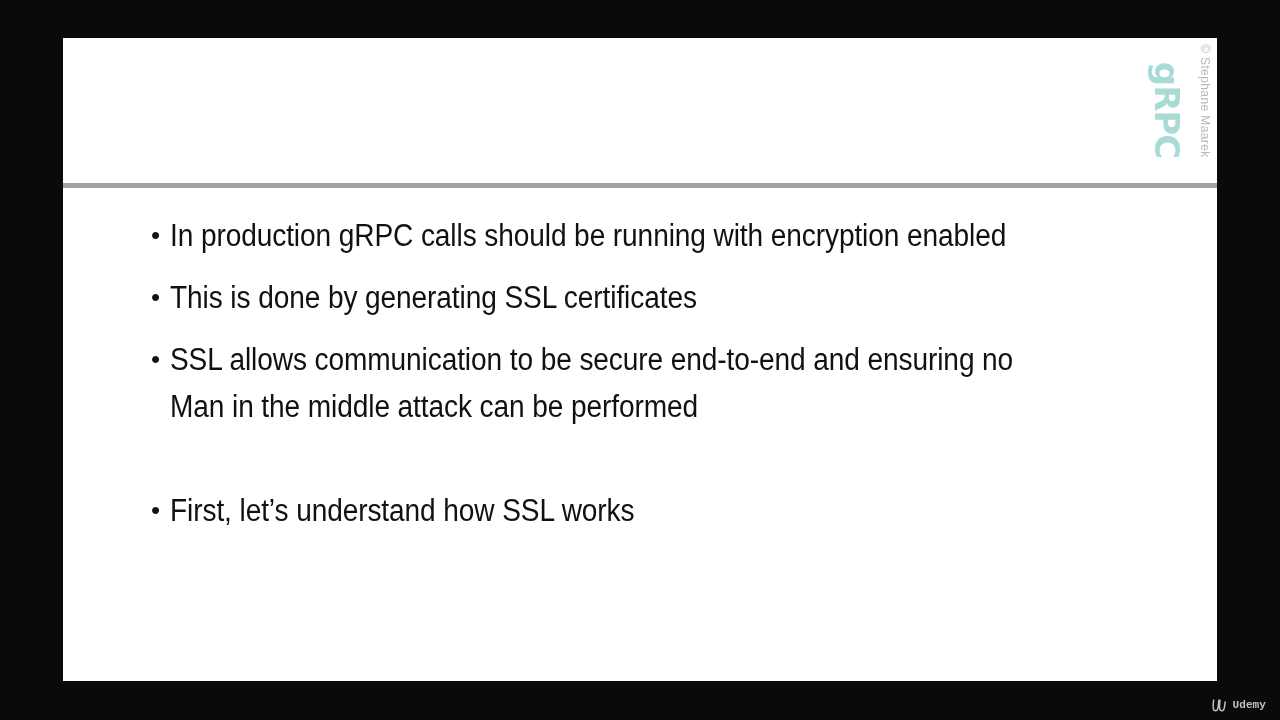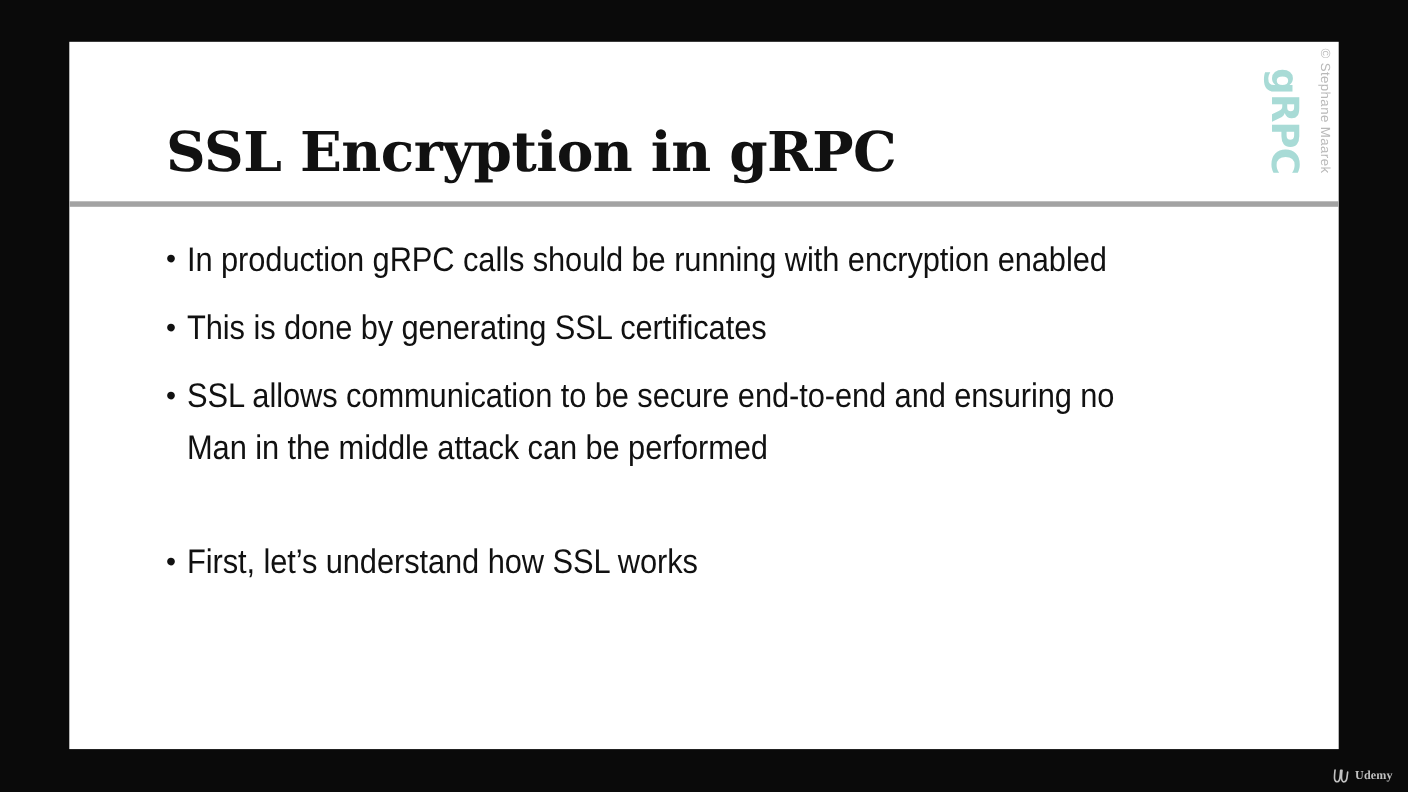--- a/index.html
+++ b/index.html
@@ -172,38 +172,37 @@
     align-items: center;
     gap: 5px;
     opacity: 0.92;
   }
   #udemy-watermark .udemy-mark {
     width: 17px;
     height: 17px;
     display: block;
   }
   #udemy-watermark .udemy-word {
-    font-family: Liberation Serif, serif;
+    font-family: Liberation Mono, monospace;
     font-size: 11px;
     font-weight: 700;
     letter-spacing: 0.1px;
     color: #d0d0d0;
     line-height: 1;
   }
 </style>
 </head>
 <body>
 
 <div id="player-stage">
 
   <div id="slide">
 
     <div id="slide-header">
 
-      <h1 id="slide-title">SSL Encryption in gRPC</h1>
 
       <div id="brand-strip">
         <div id="grpc-logo">
           <span class="grpc-word">gRPC</span>
         </div>
         <div id="copyright-credit">
           <span class="credit-text">© Stephane Maarek</span>
         </div>
       </div>
 

